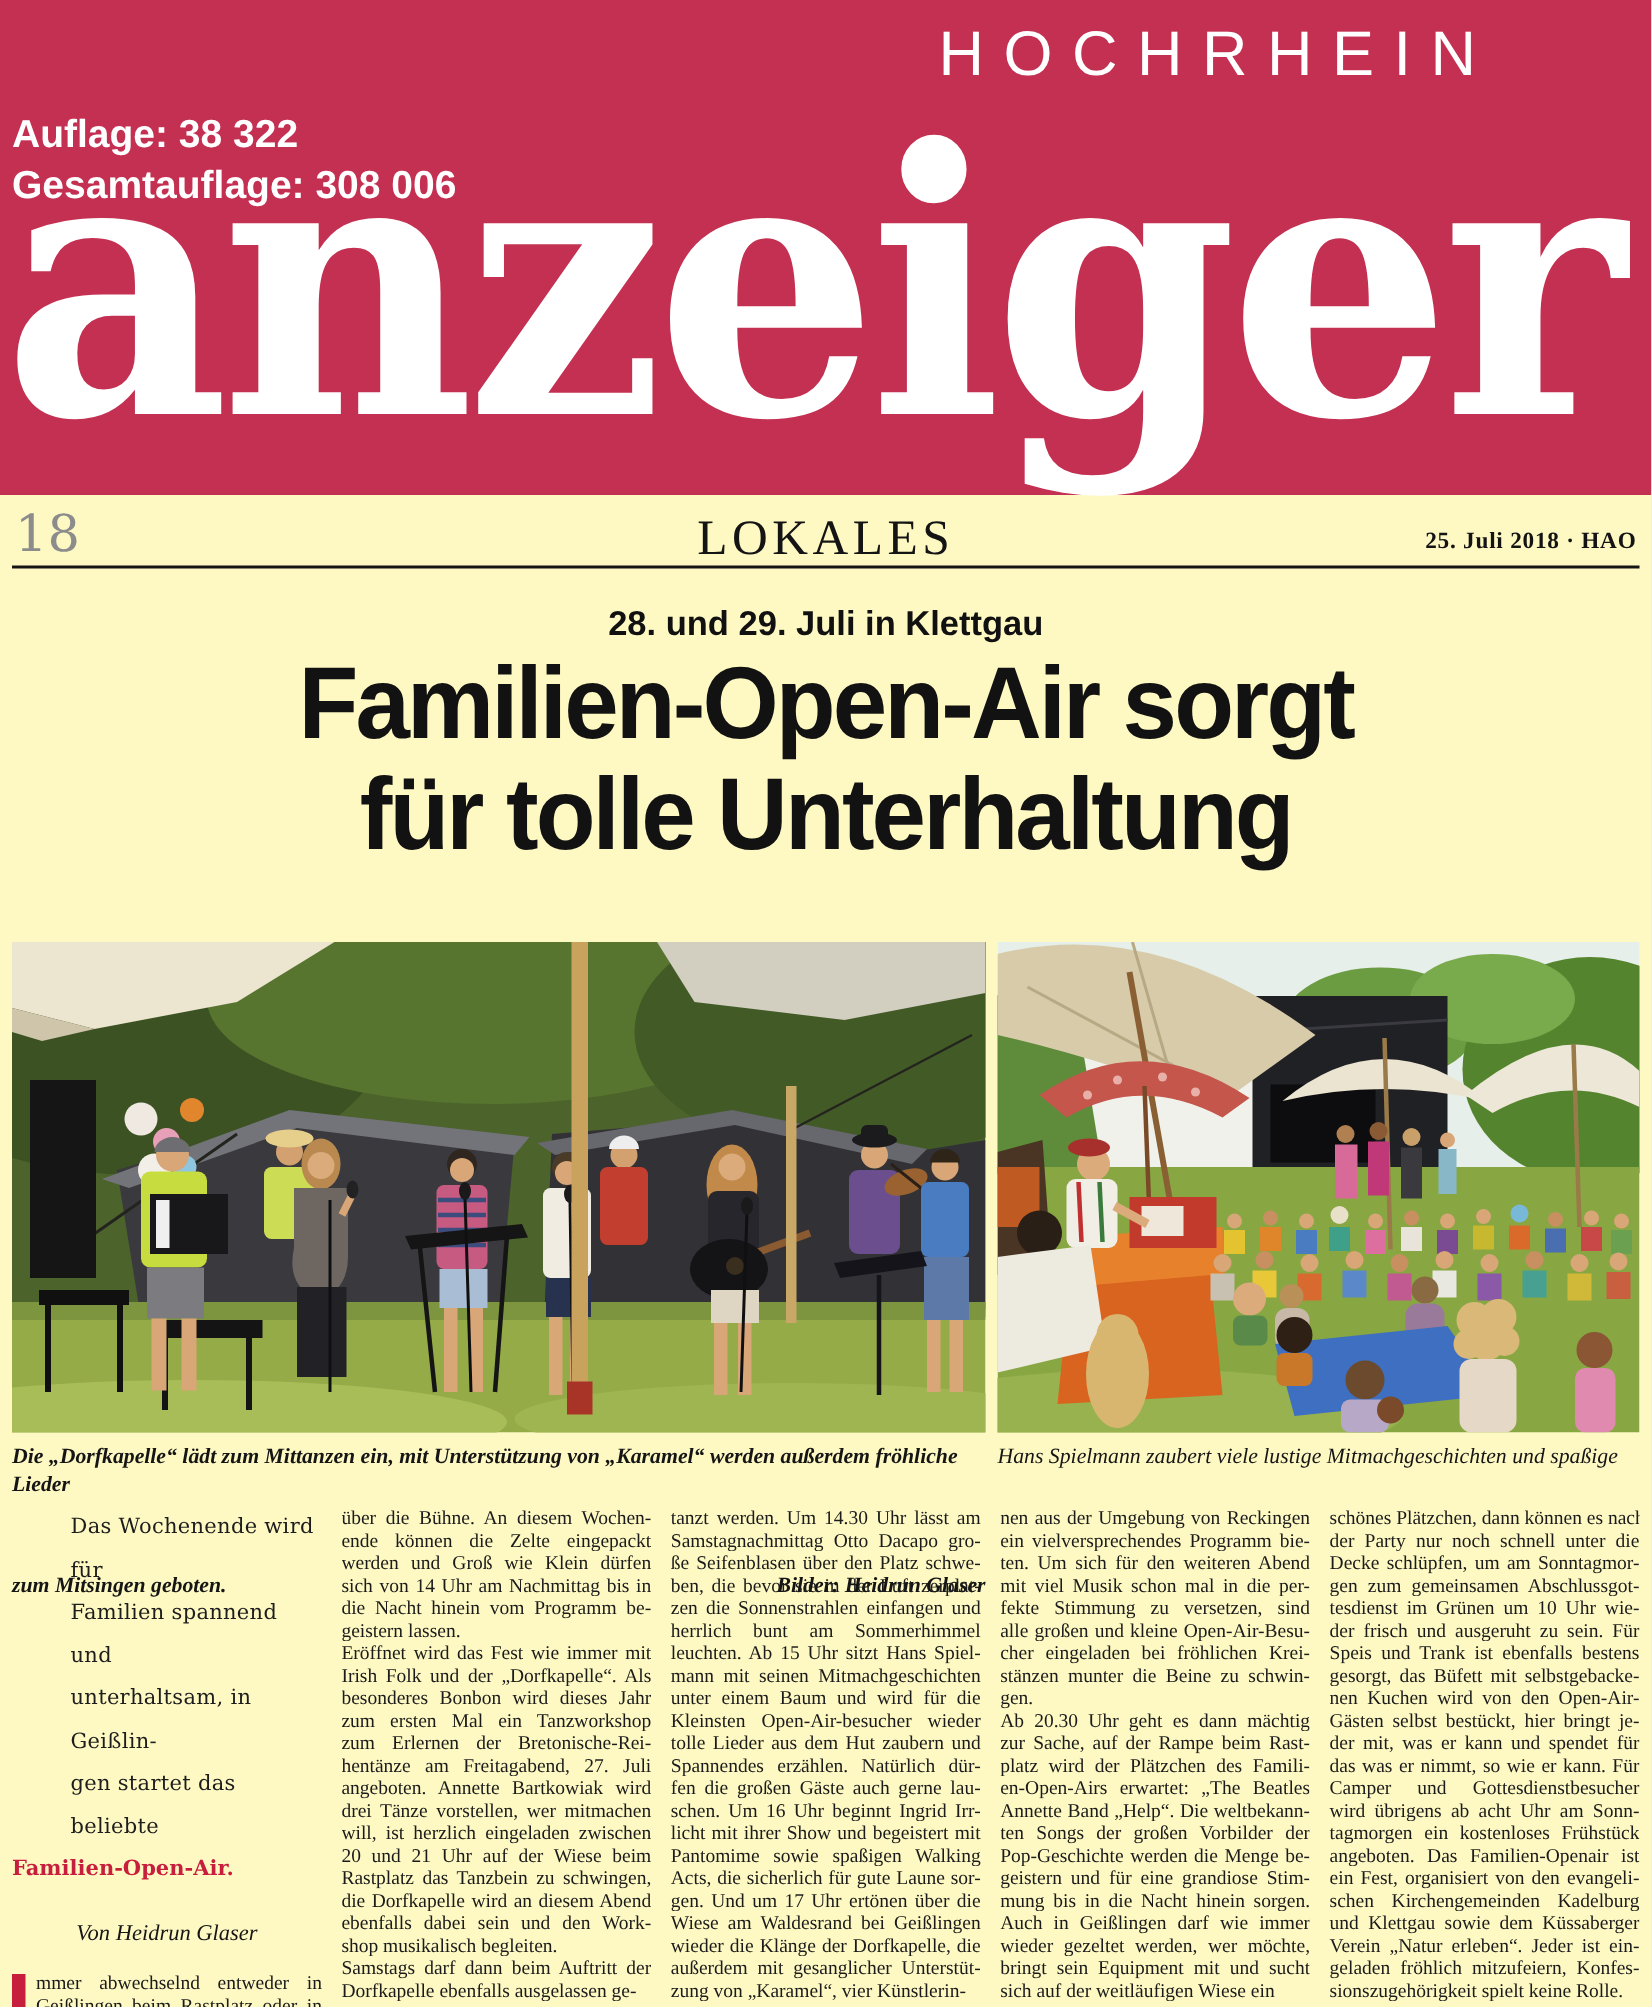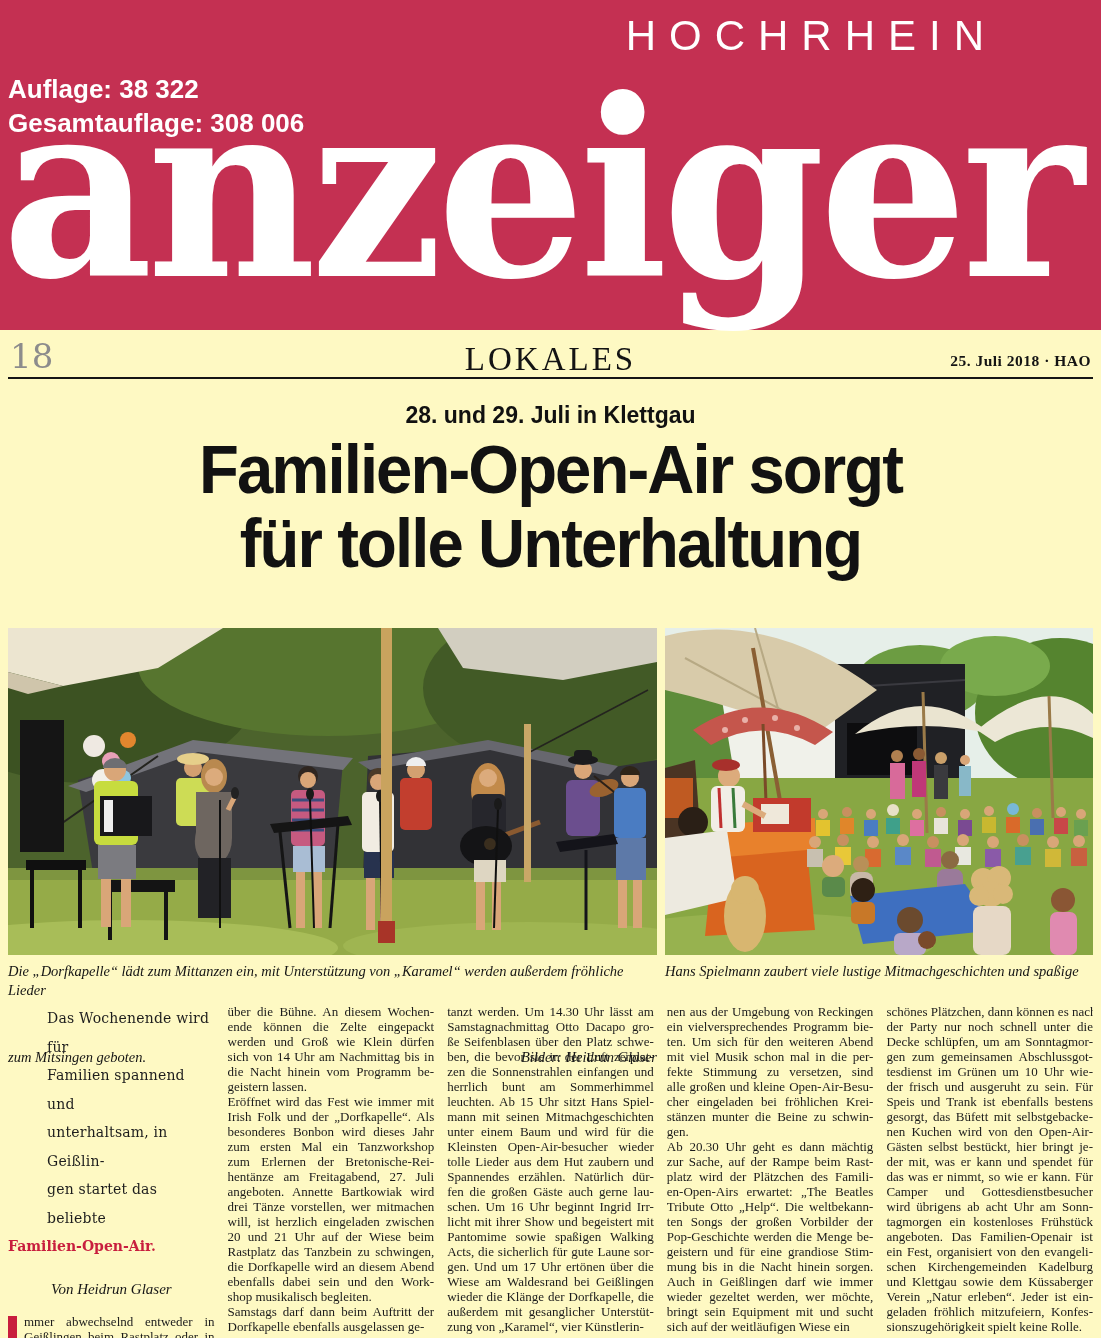--- a/index.html
+++ b/index.html
@@ -28,21 +28,21 @@
           font-family:"Liberation Sans",sans-serif;font-weight:bold;font-size:23px;color:#111;}
   .headline{position:absolute;top:432px;left:0;width:100%;text-align:center;
             font-family:"Liberation Sans",sans-serif;font-weight:bold;font-size:68px;
             line-height:74px;letter-spacing:-2px;color:#121212;transform:scaleX(0.96);}
   
   .photos{position:absolute;top:628px;left:8px;display:flex;gap:8px;}
   .photos svg{display:block;}
   
   .captions{position:absolute;top:962px;left:8px;display:flex;gap:8px;
             font-style:italic;font-size:14.5px;line-height:19px;color:#151515;}
-  .cap-left{width:649px;} .cap-right{width:428px;}
+  .cap-left{width:649px;font-weight:bold;} .cap-right{width:428px;}
   .capline2{display:flex;justify-content:space-between;margin-top:48px;}
   
   .columns{position:absolute;top:1004px;left:8px;right:8px;height:334px;display:flex;
            gap:13px;overflow:hidden;}
   .col{flex:1 1 0;overflow:hidden;}
   .intro{font-family:"DejaVu Serif",serif;font-size:14px;line-height:28.5px;
          letter-spacing:.2px;color:#1d1d1d;margin-left:39px;}
   .intro-highlight{font-family:"DejaVu Serif",serif;font-size:14px;line-height:28.5px;
                    font-weight:bold;color:#c81e3e;}
   .byline{margin-top:20px;text-align:center;font-style:italic;font-size:15px;color:#161616;}
@@ -413,21 +413,21 @@
         <div class="bline">mit viel Musik schon mal in die per-</div>
         <div class="bline">fekte Stimmung zu versetzen, sind</div>
         <div class="bline">alle großen und kleine Open-Air-Besu-</div>
         <div class="bline">cher eingeladen bei fröhlichen Krei-</div>
         <div class="bline">stänzen munter die Beine zu schwin-</div>
         <div class="bline last">gen.</div>
         <div class="bline">Ab 20.30 Uhr geht es dann mächtig</div>
         <div class="bline">zur Sache, auf der Rampe beim Rast-</div>
         <div class="bline">platz wird der Plätzchen des Famili-</div>
         <div class="bline">en-Open-Airs erwartet: „The Beatles</div>
-        <div class="bline">Tribute Otto „Help“. Die weltbekann-</div>
+        <div class="bline">Annette Band „Help“. Die weltbekann-</div>
         <div class="bline">ten Songs der großen Vorbilder der</div>
         <div class="bline">Pop-Geschichte werden die Menge be-</div>
         <div class="bline">geistern und für eine grandiose Stim-</div>
         <div class="bline">mung bis in die Nacht hinein sorgen.</div>
         <div class="bline">Auch in Geißlingen darf wie immer</div>
         <div class="bline">wieder gezeltet werden, wer möchte,</div>
         <div class="bline">bringt sein Equipment mit und sucht</div>
         <div class="bline last">sich auf der weitläufigen Wiese ein</div>
       </div>
     <div class="col">

